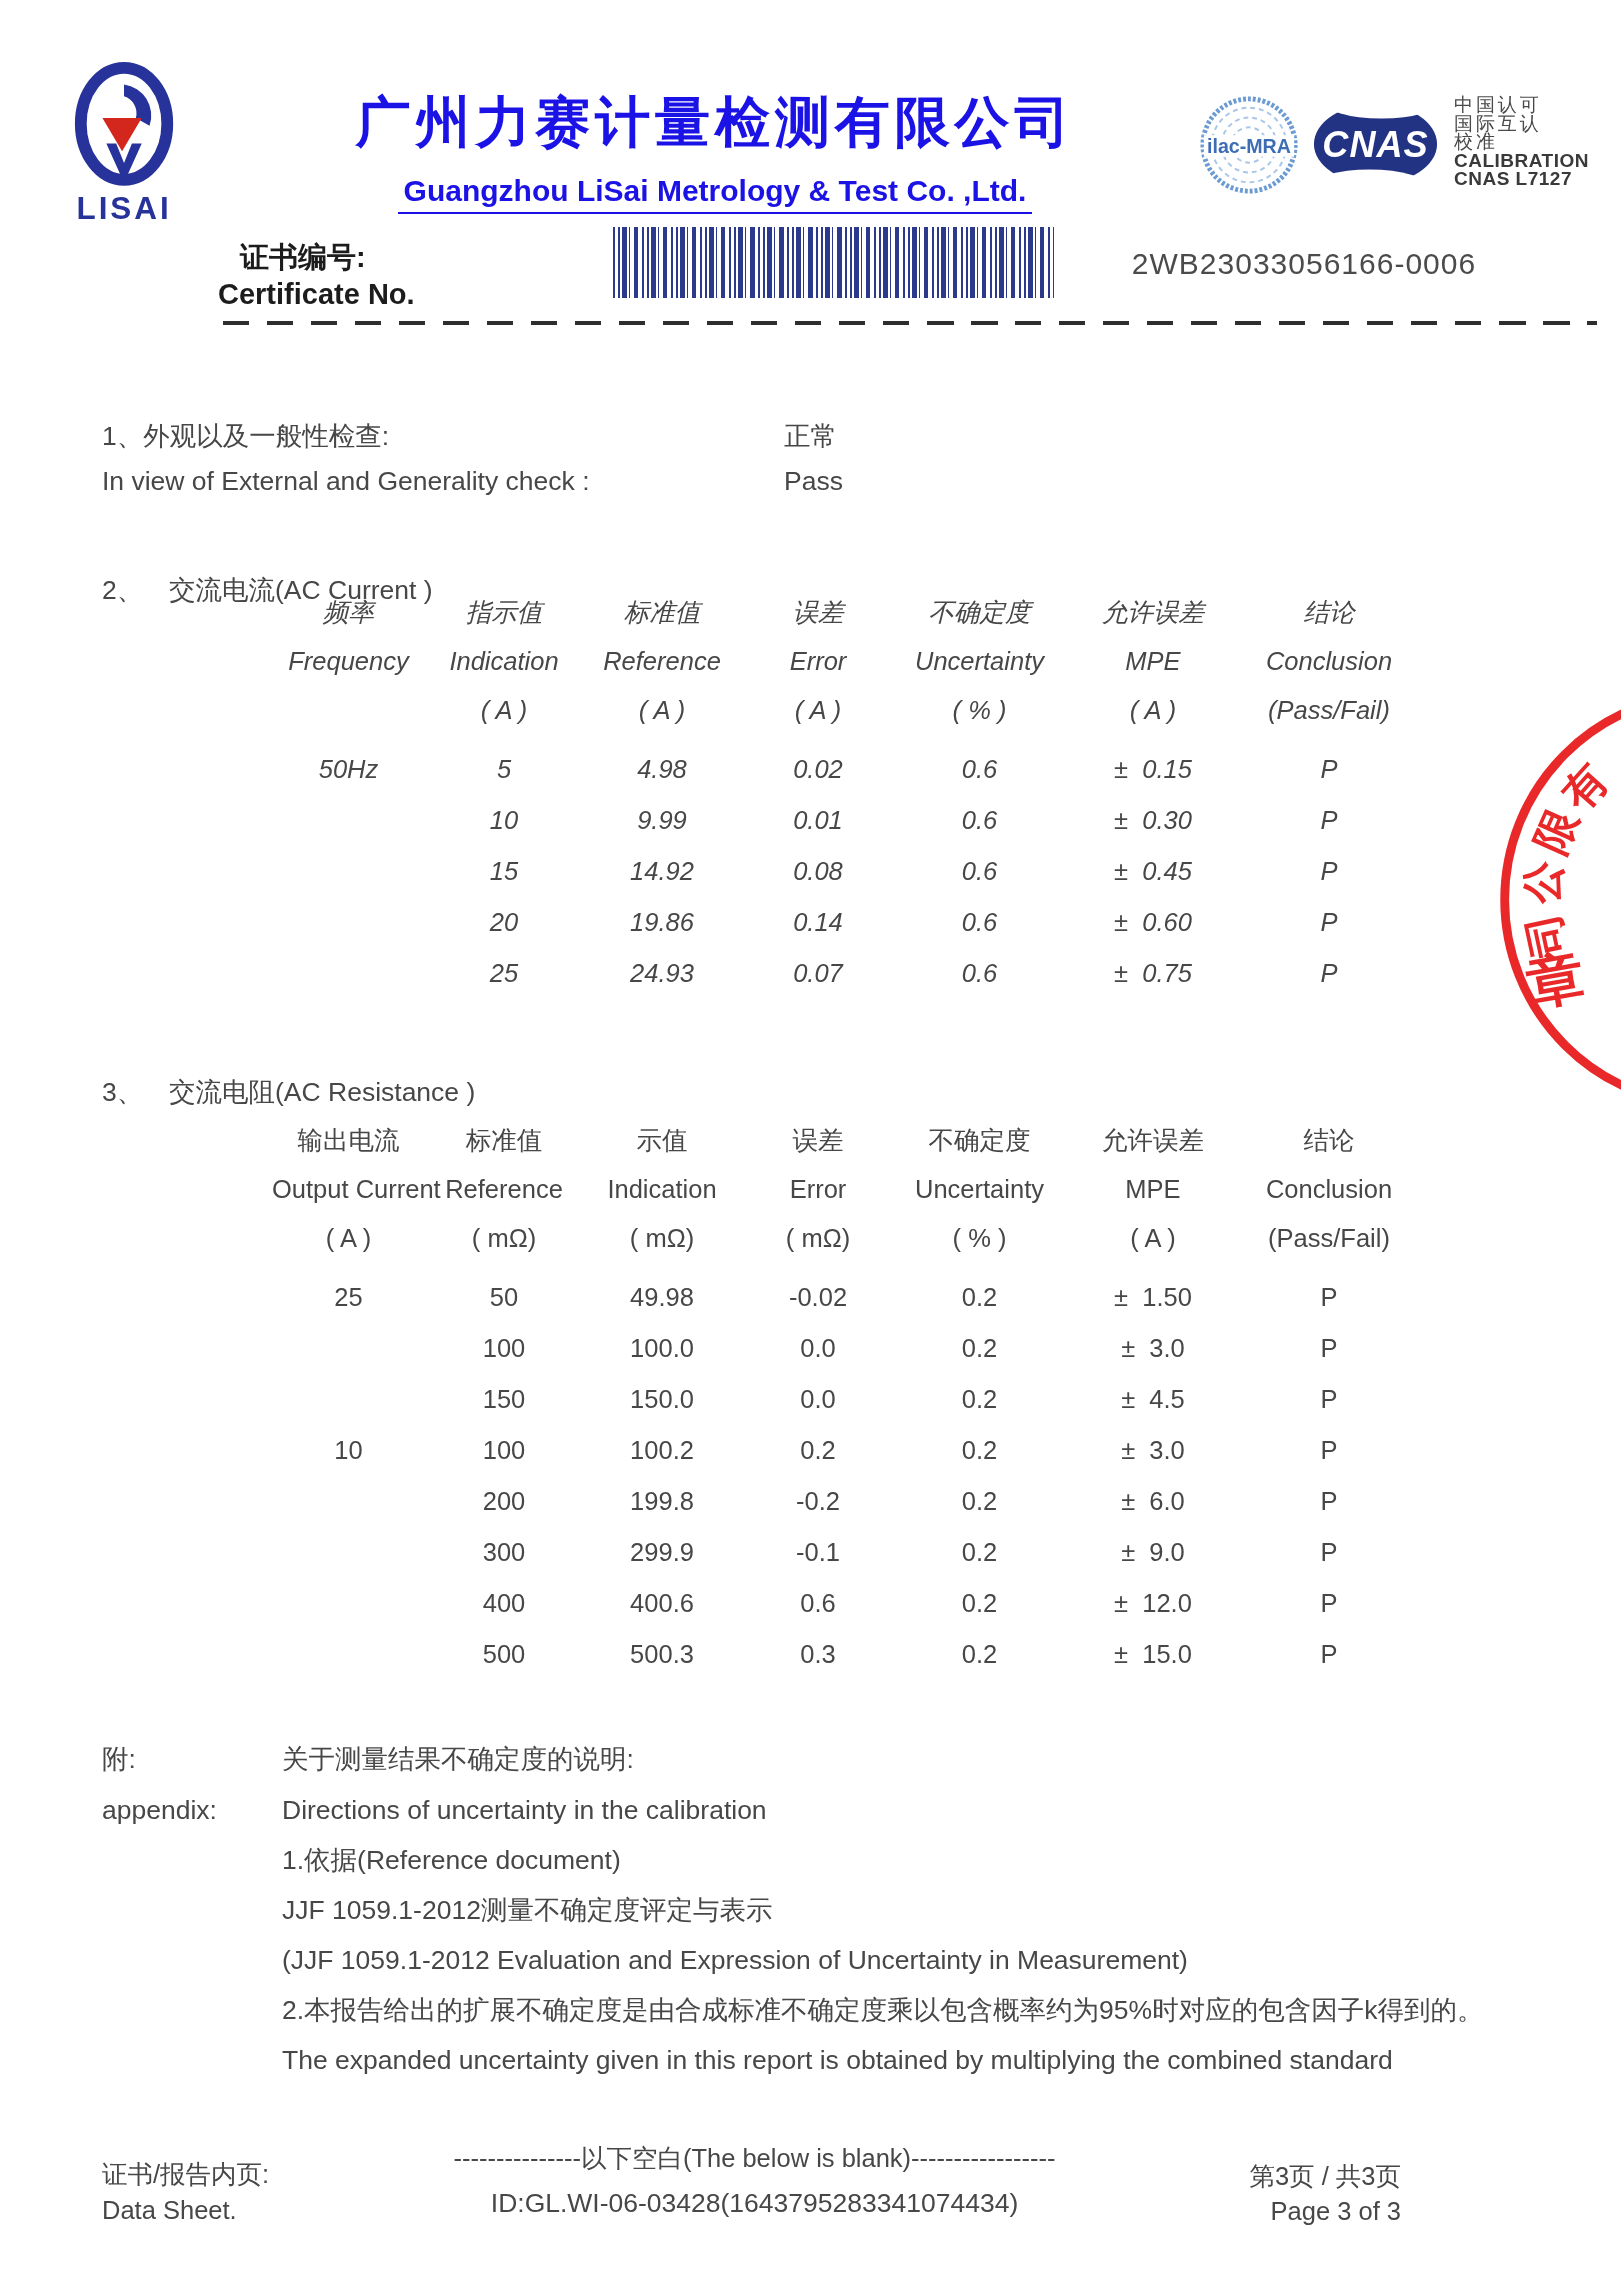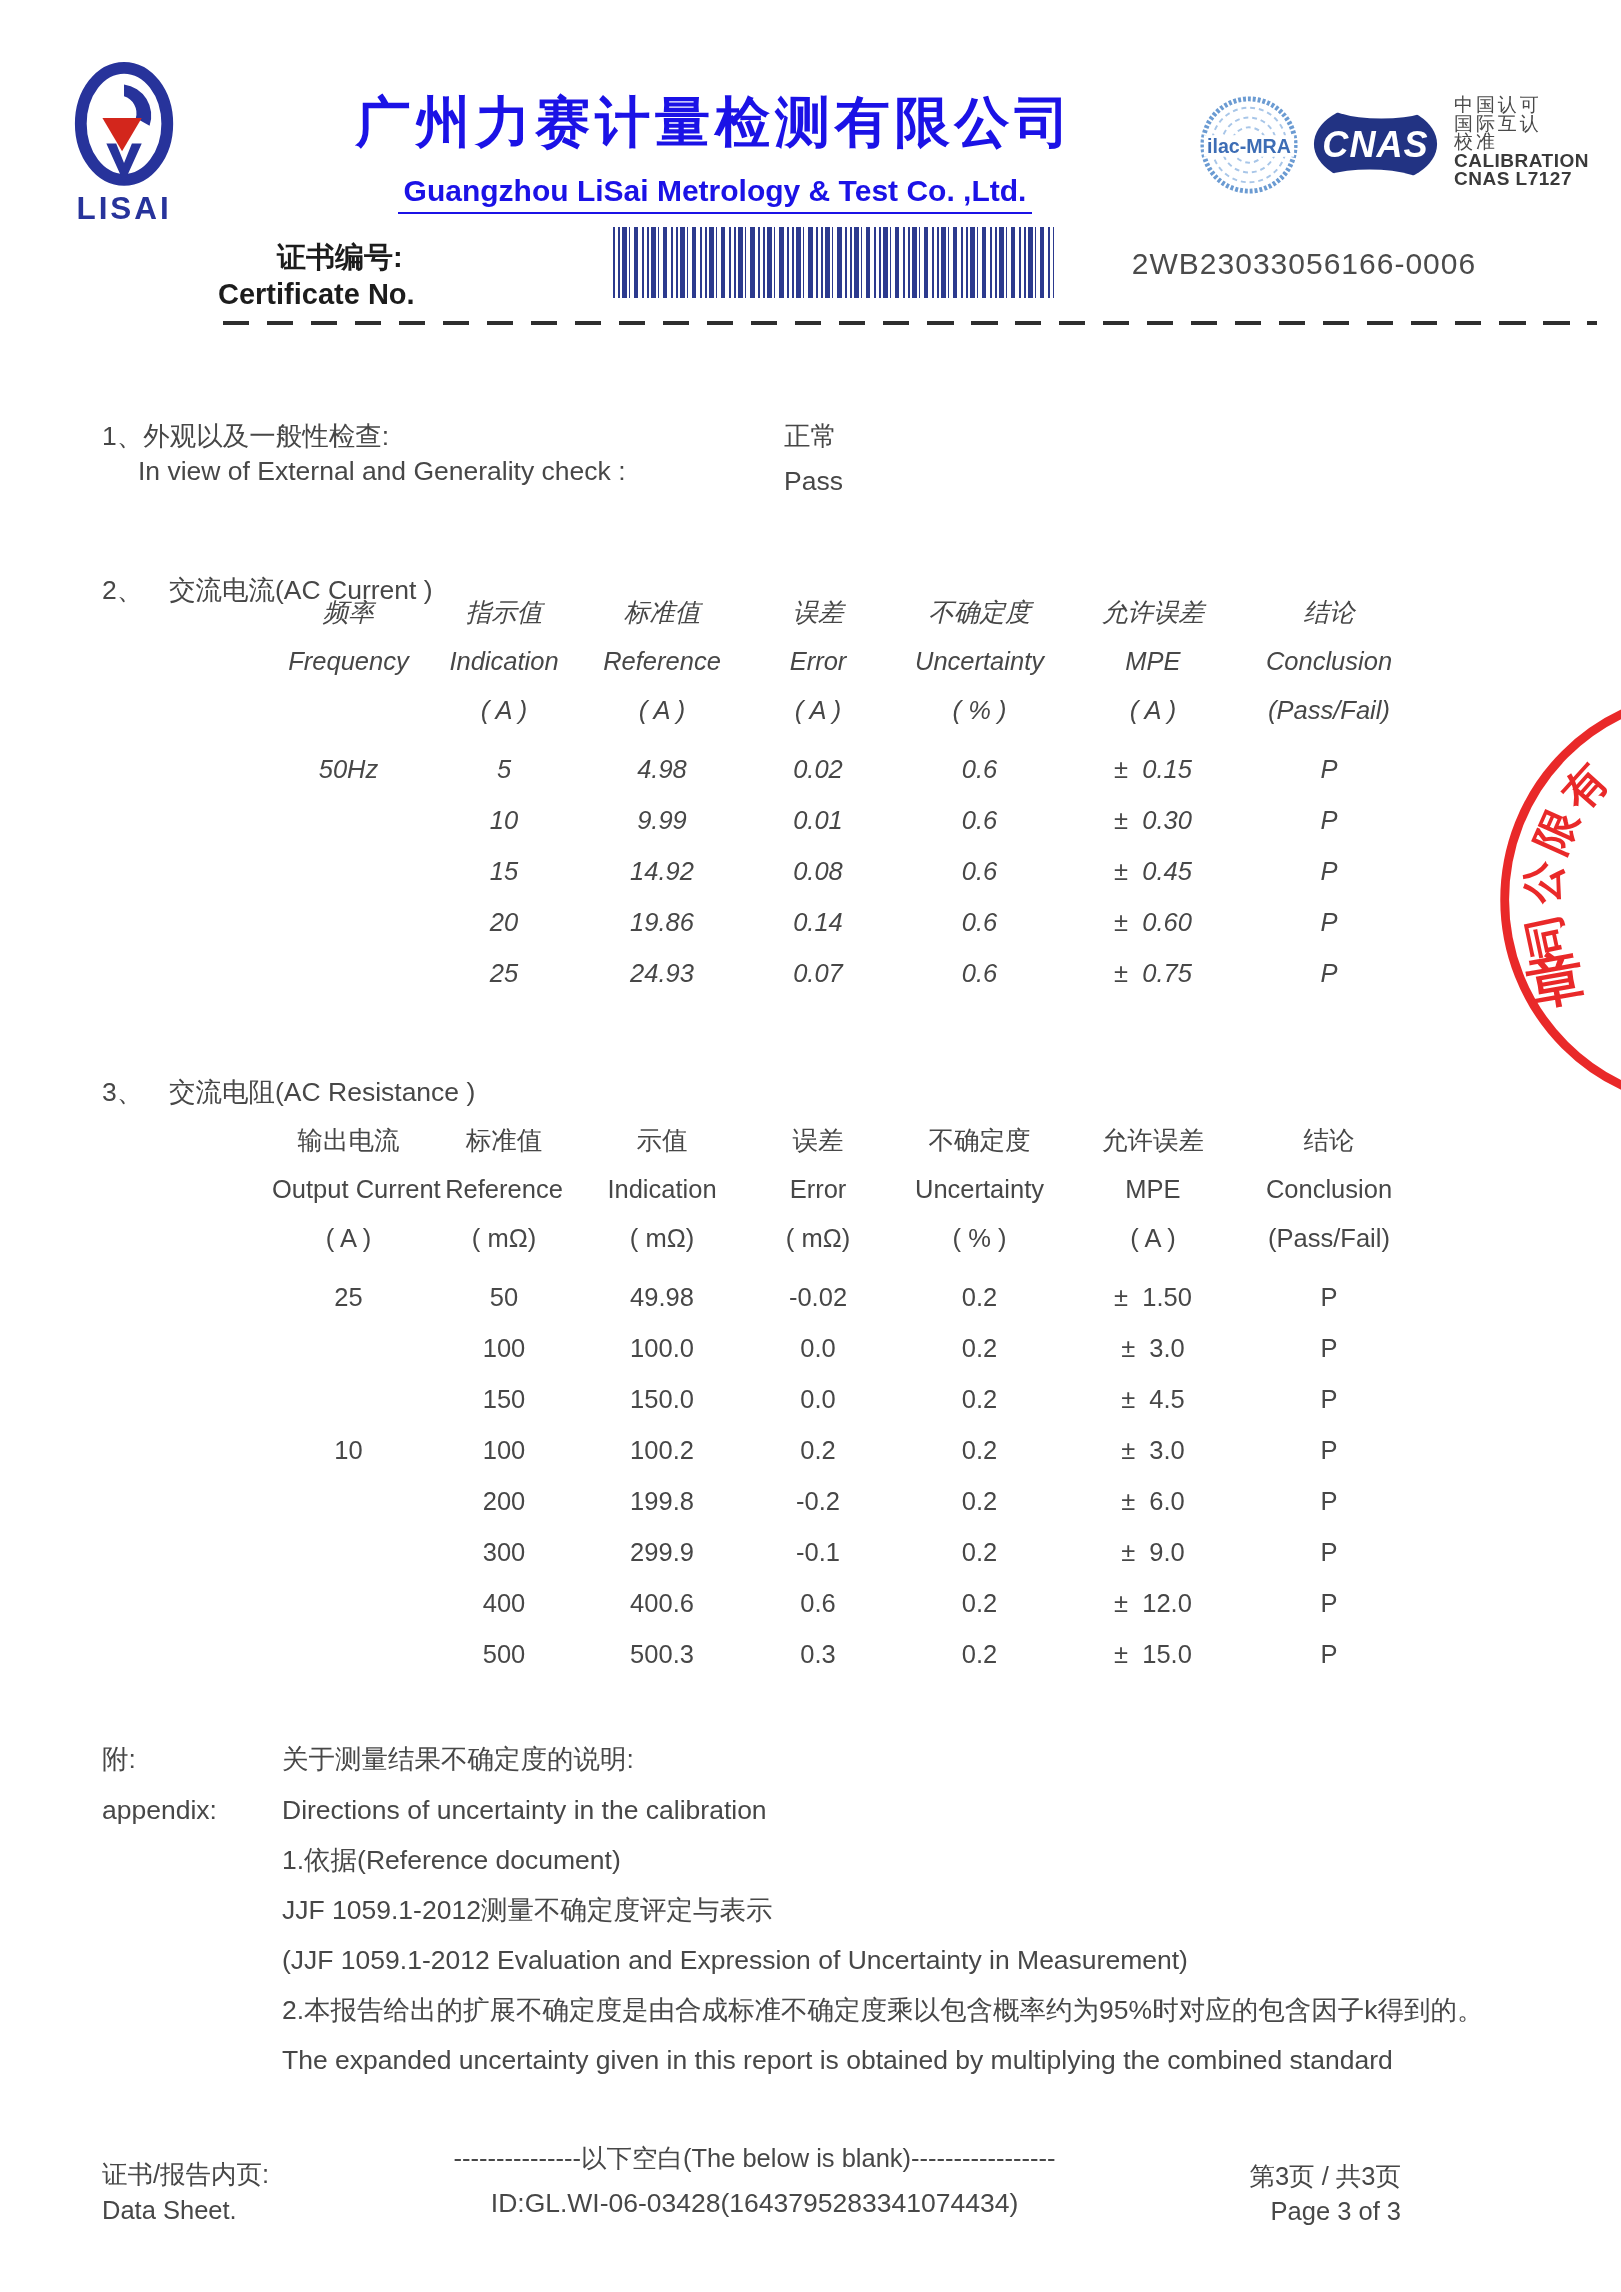--- a/index.html
+++ b/index.html
@@ -7,21 +7,21 @@
     position:relative;width:1621px;height:2293px;margin:0 auto;background:#ffffff;
     overflow:hidden;font-family:"Liberation Sans","DejaVu Sans",sans-serif;color:#474747;
   }
   .abs{position:absolute;}
   
   .title-cn{left:323px;top:86px;width:784px;text-align:center;font-size:55px;font-weight:bold;
     color:#1b12e6;letter-spacing:4.9px;white-space:nowrap;}
   .title-en-wrap{left:323px;top:174px;width:784px;text-align:center;}
   .title-en{display:inline-block;font-size:30px;font-weight:bold;color:#1b12e6;
     border-bottom:2.9px solid #1b12e6;padding:0 5.9px 3.9px 5.9px;white-space:nowrap;}
-  .cert-label-cn{left:240px;top:238px;font-size:29px;font-weight:bold;color:#1c1c1c;margin-left:37px;}
+  .cert-label-cn{left:240px;top:238px;font-size:29px;font-weight:bold;color:#1c1c1c;}
   .cert-label-en{left:218px;top:278px;font-size:29px;font-weight:bold;color:#1c1c1c;}
   .barcode{left:613px;top:227px;width:441px;height:71px;
     background:repeating-linear-gradient(90deg,#2c3a8e 0 2px,#ffffff 2px 4.9px,#2c3a8e 4.9px 6.9px,
       #ffffff 6.9px 8.8px,#2c3a8e 8.8px 13.7px,#ffffff 13.7px 15.7px,#2c3a8e 15.7px 16.7px,#ffffff 16.7px 20.6px,
       #2c3a8e 20.6px 25.5px,#ffffff 25.5px 29px);}
   .cert-number{left:1108px;top:247px;width:392px;text-align:center;font-size:30px;color:#4b4b4b;
     letter-spacing:1px;white-space:nowrap;}
   .dash-sep{left:223px;top:321px;width:1374px;height:3.9px;
     background:repeating-linear-gradient(90deg,#2e2e2e 0 26.5px,transparent 26.5px 44px);}
   .acc-text{left:1454px;top:96px;font-size:19px;color:#4a4a4a;line-height:18.6px;letter-spacing:2.9px;}
@@ -88,21 +88,21 @@
   </div>
 
   <div class="abs cert-label-cn">证书编号:</div>
   <div class="abs cert-label-en">Certificate No.</div>
   <div class="abs barcode"></div>
   <div class="abs cert-number">2WB23033056166-0006</div>
   <div class="abs dash-sep"></div>
 
   <div class="line" style="left:102px;top:420px;">1、外观以及一般性检查:</div>
   <div class="line" style="left:784px;top:420px;">正常</div>
-  <div class="line" style="left:102px;top:455px;margin-left:36px;">In view of External and Generality check :</div>
+  <div class="line" style="left:102px;top:465px;">In view of External and Generality check :</div>
   <div class="line" style="left:784px;top:465px;">Pass</div>
 
   <div class="line sec-head" style="left:102px;top:574px;">
     <span class="num">2、</span><span>交流电流(AC Current )</span>
   </div>
   <div class="dtable" style="top:588px;font-style:italic;">
     <div class="thead">
         <div class="trow">
           <div class="tcell">频率</div>
           <div class="tcell">指示值</div>

